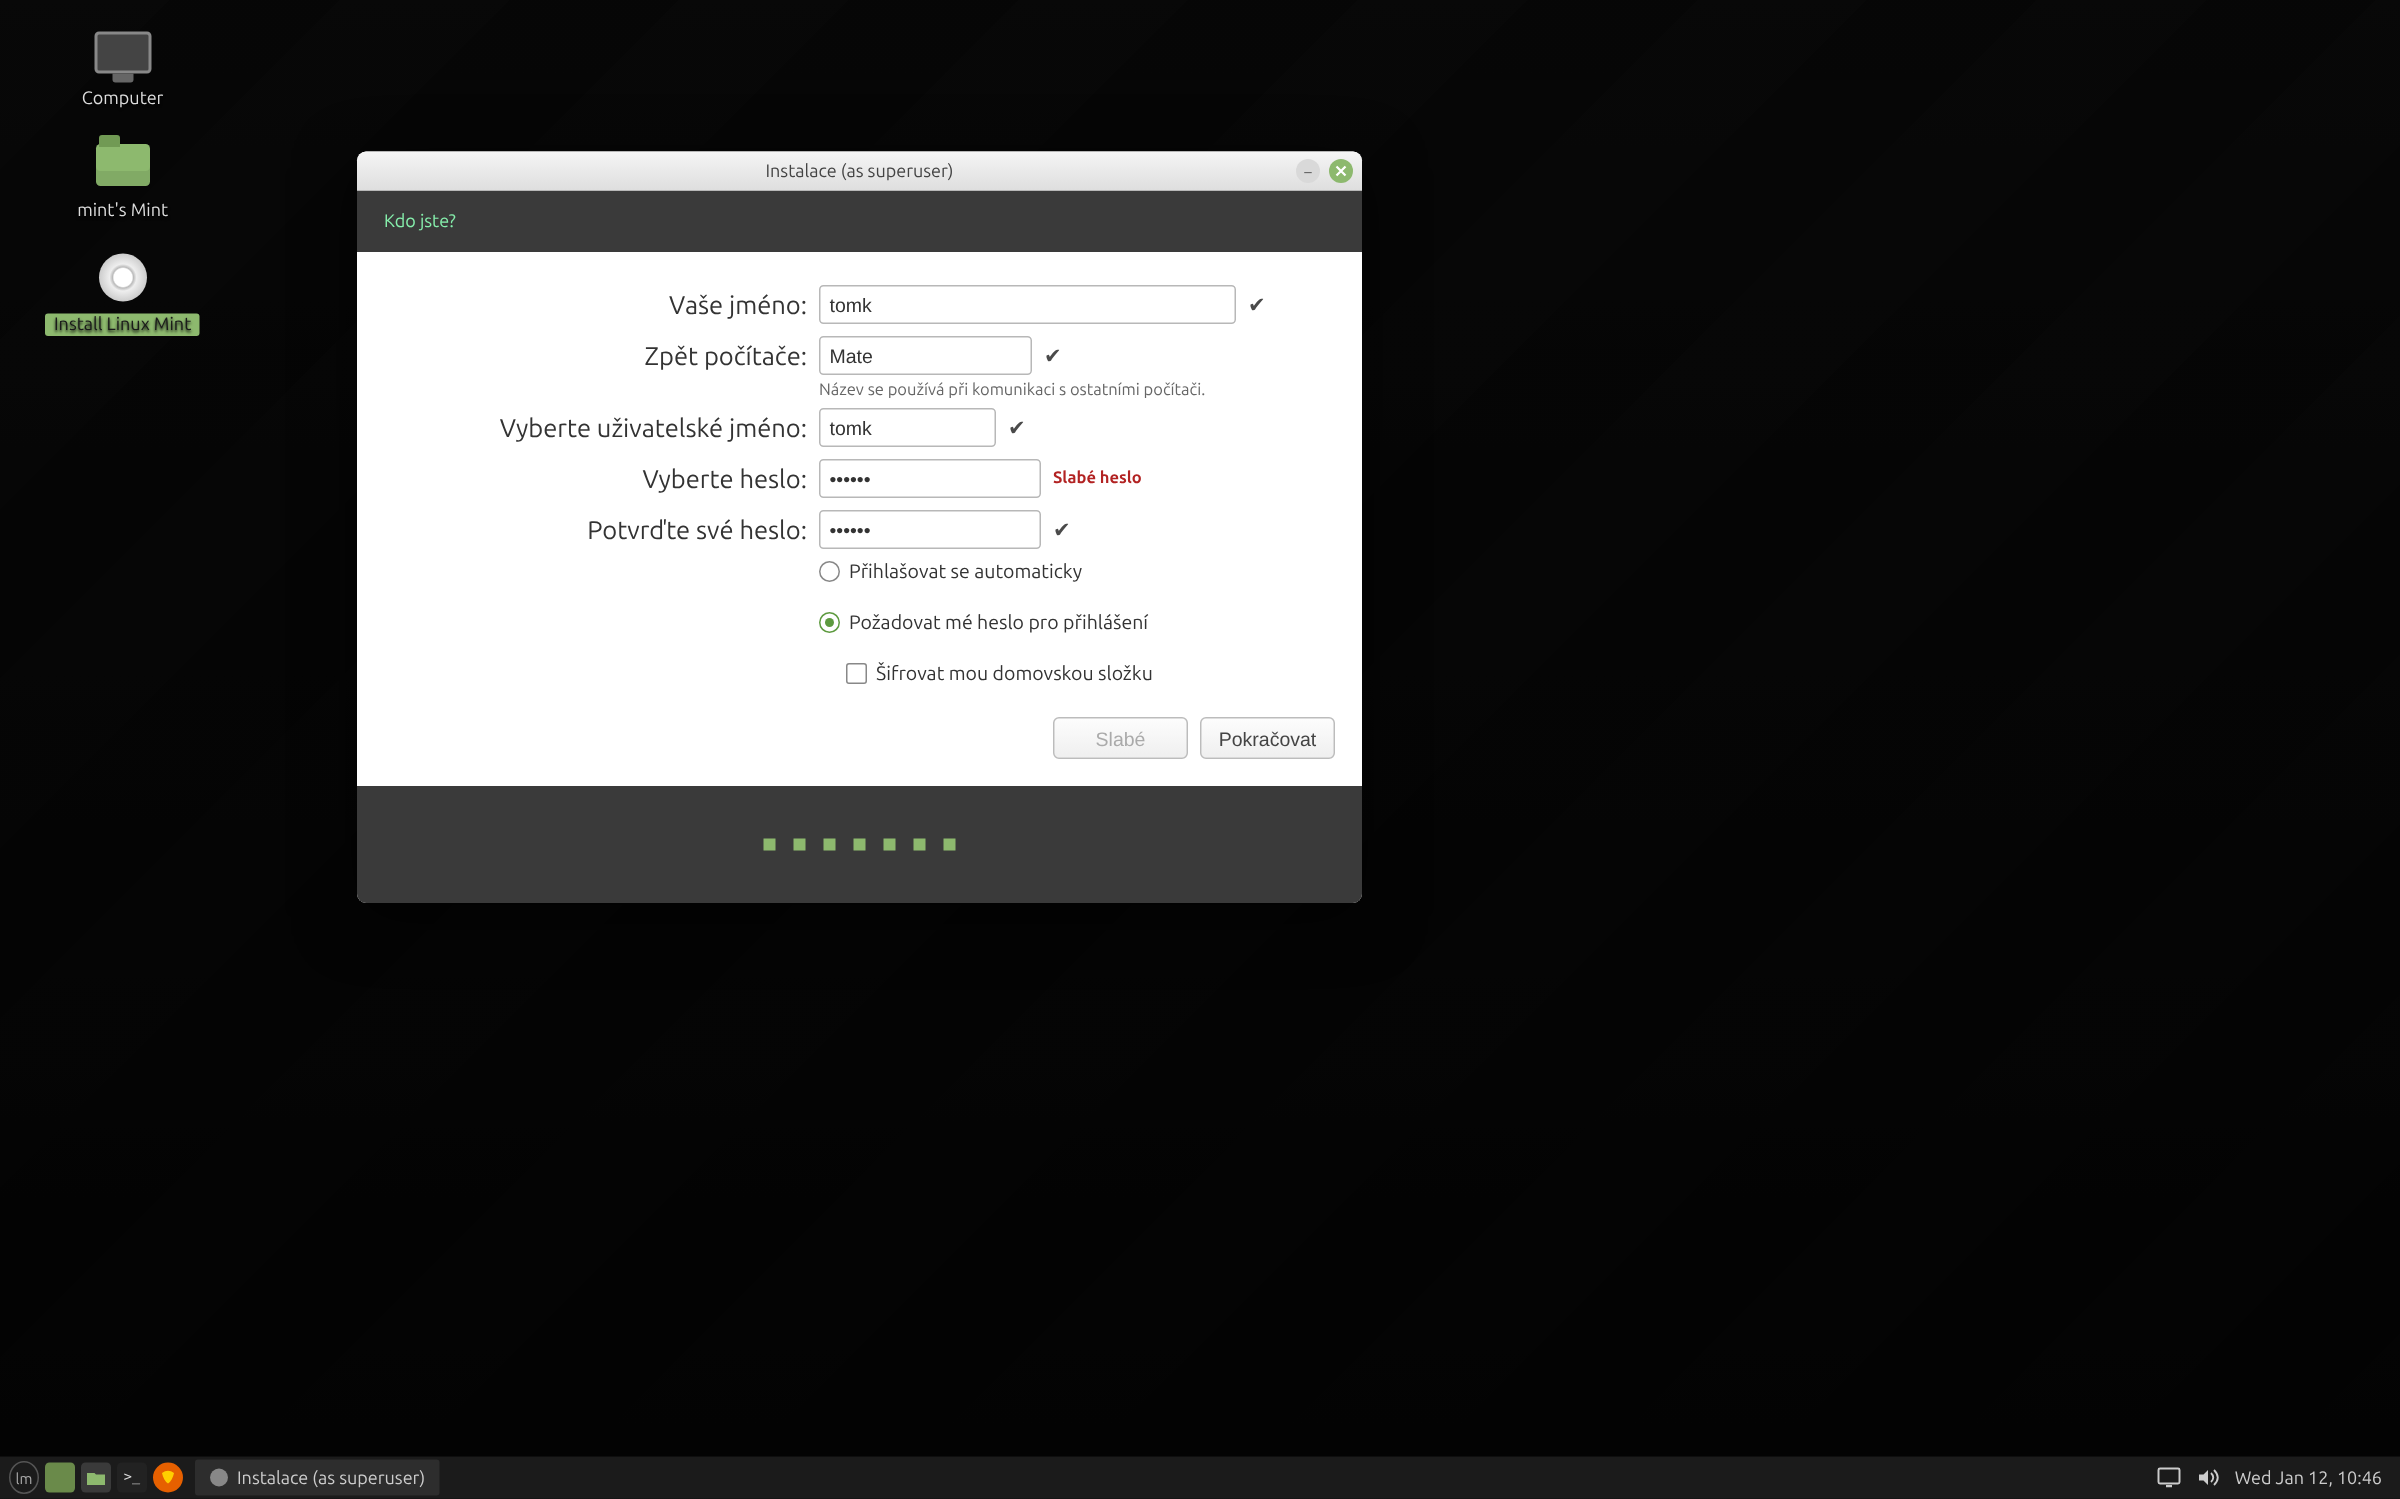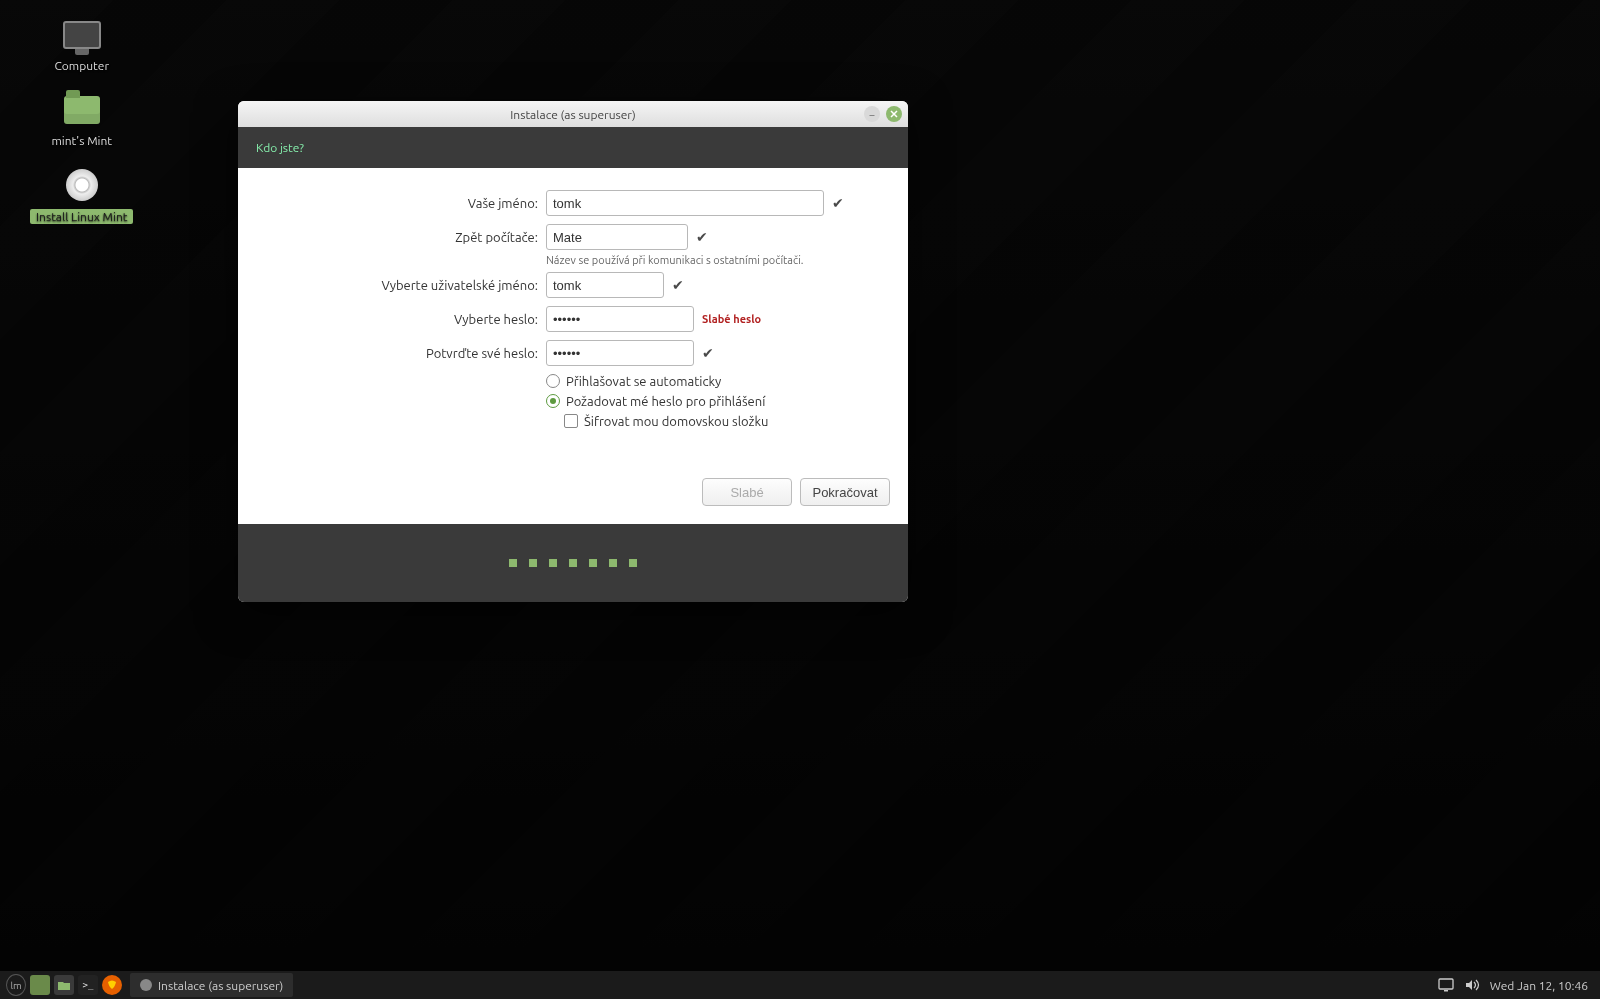--- a/index.html
+++ b/index.html
@@ -21,27 +21,27 @@
 
 .window{position:absolute;left:238px;top:101px;width:670px;background:#e6e6e6;border-radius:6px;box-shadow:0 10px 40px rgba(0,0,0,.6);}
 .titlebar{height:26px;background:linear-gradient(#f5f5f5,#dedede);border-radius:6px 6px 0 0;display:flex;align-items:center;justify-content:center;position:relative;font-size:12px;color:#444;}
 .win-ctrls{position:absolute;right:6px;top:5px;display:flex;gap:6px;}
 .wc{width:16px;height:16px;border-radius:50%;display:flex;align-items:center;justify-content:center;font-size:10px;color:#555;cursor:pointer;}
 .wc.min{background:#d9d9d9;}
 .wc.close{background:#8db96e;color:#fff;}
 .headerband{background:#3a3a3a;color:#86efac;padding:14px 18px;font-size:12px;}
 .formarea{background:#fff;padding:22px 20px 18px 20px;min-height:270px;}
 .row{display:flex;align-items:center;margin-bottom:8px;}
-.row .lab{width:280px;text-align:right;padding-right:8px;color:#333;font-size:13px;}
+.row .lab{width:280px;text-align:right;padding-right:8px;color:#333;font-size:17px;}
 .row input[type=text],.row input[type=password]{height:24px;border:1px solid #b8b8b8;border-radius:3px;padding:0 6px;font-size:13px;color:#333;background:#fff;}
 .row .after{margin-left:8px;color:#4a4a4a;font-size:14px;}
 .check{color:#3a3a3a;}
 .hint{font-size:11px;color:#666;margin:-4px 0 6px 288px;}
 .weak{color:#b22222;font-weight:bold;font-size:11px;margin-left:8px;}
-.radios{margin-left:288px;display:flex;flex-direction:column;gap:6px;font-size:13px;color:#333;}
+.radios{margin-left:288px;display:flex;flex-direction:column;gap:20px;font-size:13px;color:#333;}
 .radios label{display:flex;align-items:center;gap:6px;cursor:pointer;}
 .radio{width:12px;height:12px;border:1px solid #888;border-radius:50%;display:inline-flex;align-items:center;justify-content:center;}
 .radio.sel{border-color:#5d9a3f;}
 .radio.sel:after{content:"";width:6px;height:6px;background:#5d9a3f;border-radius:50%;}
 .chk{width:12px;height:12px;border:1px solid #888;border-radius:2px;display:inline-block;}
 .buttons{display:flex;justify-content:flex-end;gap:8px;background:#fff;padding:0 18px 18px 0;}
 .btn{min-width:90px;height:28px;border:1px solid #bcbcbc;border-radius:4px;background:linear-gradient(#fdfdfd,#efefef);font-size:13px;color:#444;cursor:pointer;}
 .btn:disabled{color:#aaa;cursor:default;}
 .footerband{background:#3a3a3a;height:78px;border-radius:0 0 6px 6px;display:flex;align-items:center;justify-content:center;gap:12px;}
 .dot{width:8px;height:8px;background:#8db96e;}

